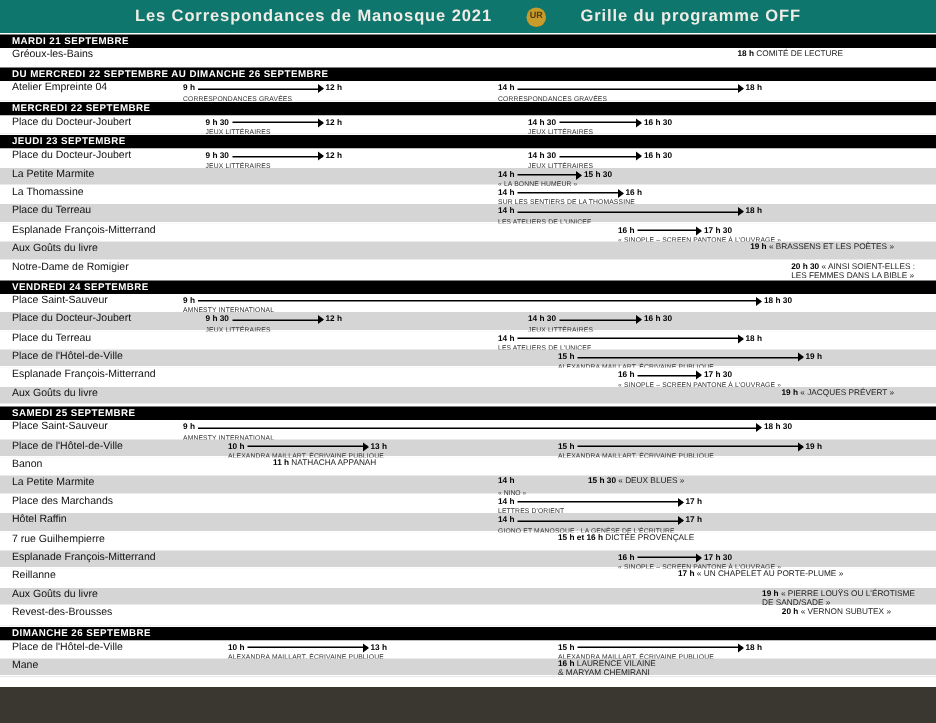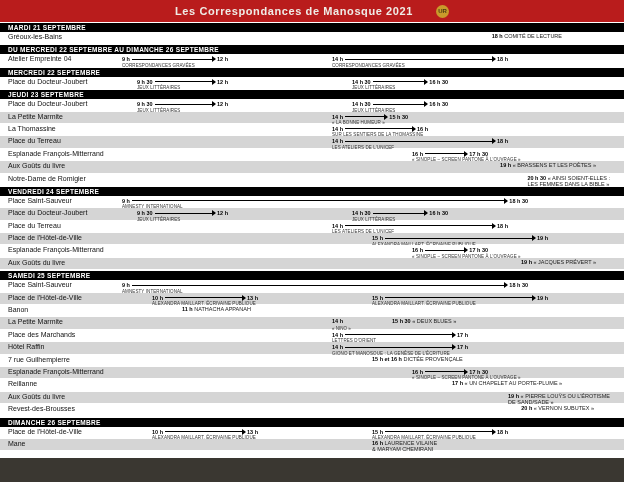--- a/index.html
+++ b/index.html
@@ -4,21 +4,21 @@
 <style>
   html,body{margin:0;padding:0;}
   body{
     width:624px;height:482px;overflow:hidden;position:relative;
     font-family:"Liberation Sans",sans-serif;
     background:#3a3731;
   }
   
   #header{
     height:22px;display:flex;align-items:center;justify-content:center;
-    gap:23px;background:#b91c1c;color:#efece6;
+    gap:23px;background:#0f766e;color:#efece6;
   }
   .hdr-title{font-size:11px;letter-spacing:.6px;font-weight:bold;white-space:nowrap;}
   #badge{
     width:13px;height:13px;border-radius:50%;background:#c99b2b;
     display:flex;align-items:center;justify-content:center;
     color:#4a3a10;font-size:6px;font-weight:bold;flex:0 0 auto;
   }
   
   #grid{background:#fff;}
   .band{
@@ -65,20 +65,21 @@
   
   #bottom-spacer{height:7px;background:#fff;}
   #bottom-dark{position:absolute;left:0;right:0;bottom:0;top:auto;height:24px;background:#3a3731;}
 </style>
 </head>
 <body>
 
 <div id="header">
   <span class="hdr-title">Les Correspondances de Manosque 2021</span>
   <span id="badge">UR</span>
+  <span class="hdr-title">Grille du programme OFF</span>
 </div>
 
 <div id="grid">
     <div class="band">MARDI 21 SEPTEMBRE</div>
     <div class="row white">
       <span class="venue">Gréoux-les-Bains</span>
       <div class="pt" style="right: 62px;"><b>18 h </b><span>COMITÉ DE LECTURE</span></div>
     </div>
     <div class="band">DU MERCREDI 22 SEPTEMBRE AU DIMANCHE 26 SEPTEMBRE</div>
     <div class="row white">

